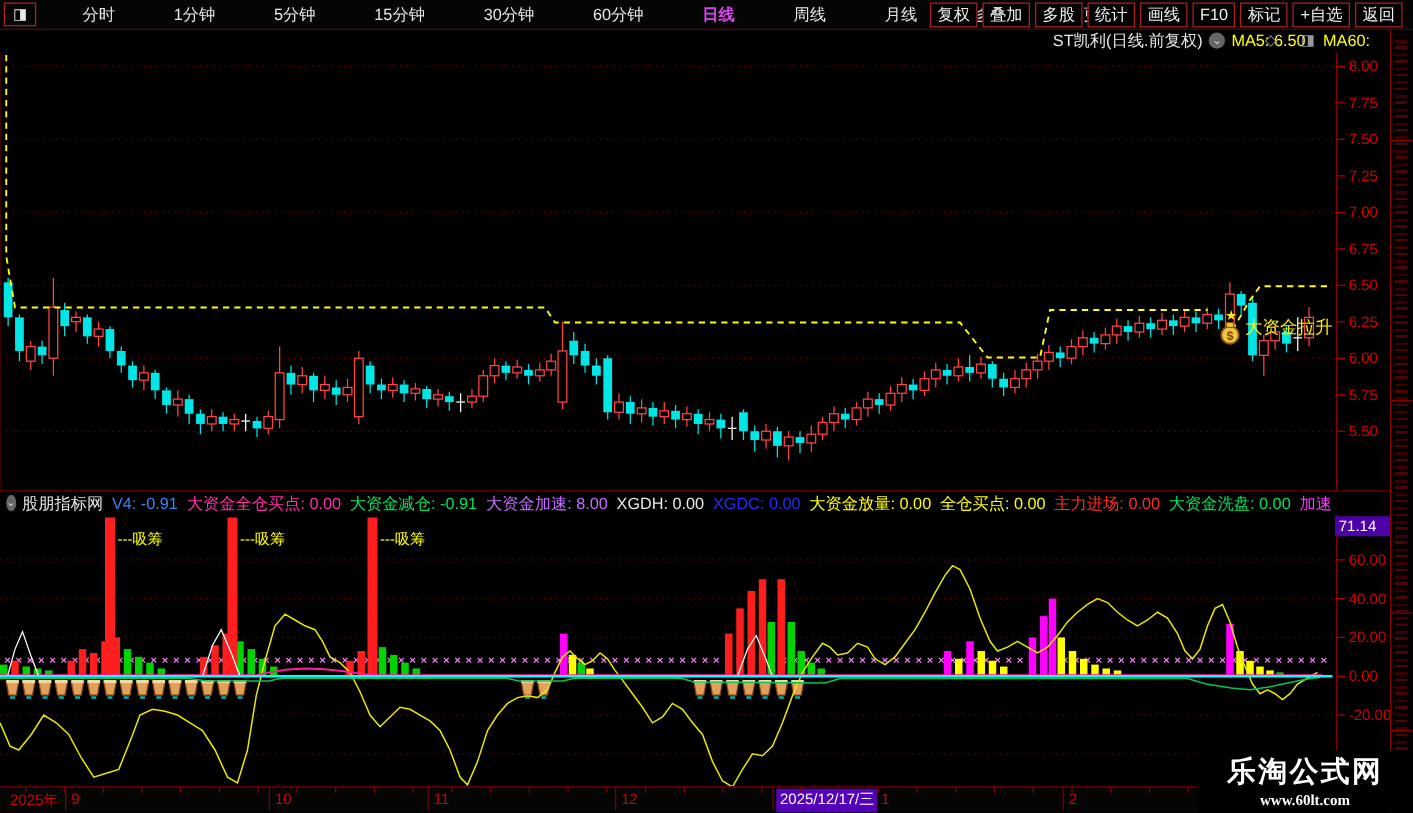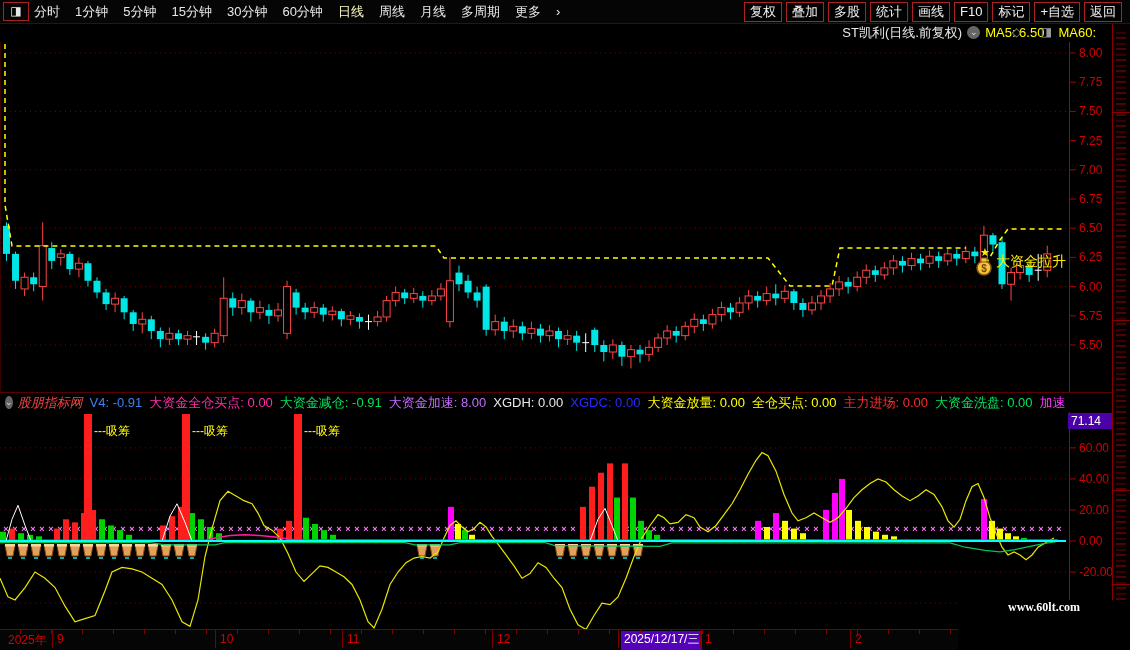--- a/index.html
+++ b/index.html
@@ -4,22 +4,22 @@
 <style>
   html,body{margin:0;padding:0;background:#000;}
   #app{position:relative;width:1130px;height:650px;background:#000;overflow:hidden;
        font-family:"Liberation Sans",sans-serif;-webkit-font-smoothing:none;}
   
   #toolbar{position:absolute;left:0;top:0;width:1130px;height:23px;background:#050505;
            border-bottom:1px solid #5a0000;display:flex;align-items:center;}
   #win-icon{position:absolute;left:3px;top:2px;width:24px;height:17px;border:1px solid #aa2222;
             color:#e8e8e8;font-size:12px;line-height:16px;text-align:center;}
   #tb-left{position:absolute;left:34px;top:0;height:23px;display:flex;align-items:center;gap:15px;white-space:nowrap;}
-  .tb-item{color:#e8e8e8;font-size:13px;cursor:default;}
-  .tb-item.active{color:#fef9c3;}
+  .tb-item{color:#e8e8e8;font-size:13px;cursor:default;margin-left:32px;}
+  .tb-item.active{color:#d946ef;font-weight:bold;}
   #tb-right{position:absolute;right:8px;top:1px;height:21px;display:flex;align-items:center;gap:4px;}
   .tb-btn{border:1px solid #aa2222;color:#f0f0f0;font-size:13px;padding:0 5px;height:18px;line-height:18px;background:#000;}
   
   #subheader{position:absolute;left:0;top:24px;width:1110px;height:17px;display:flex;align-items:center;font-size:13px;justify-content:flex-end;}
   #sub-title{color:#e8e8e8;margin-left:6px;}
   .circle-ico{display:inline-block;width:13px;height:13px;border-radius:50%;background:#666;color:#ddd;
               font-size:9px;line-height:12px;text-align:center;margin:0 5px;}
   .ma{color:#ffff00;margin-right:14px;}
   #sub-icons{position:absolute;right:50px;top:1px;color:#999;font-size:12px;letter-spacing:8px;}
   
@@ -364,21 +364,21 @@
         <text x="984" y="230" fill="#7a4a00" font-size="10" font-weight="bold" text-anchor="middle">$</text>
       </g>
       <text x="985" y="214" fill="#ffee00" font-size="11" text-anchor="middle">★</text>
       <text x="996" y="224" fill="#ffee00" font-size="14">大资金拉升</text>
     </svg>
 
   <div class="hairline" style="top:392px"></div>
 
   <div id="ind-header">
       <span class="circle-ico">⌄</span>
-      <span class="ih-item" style="color: #ef4444; font-style: italic;">股朋指标网</span>
+      <span class="ih-item" style="color: #e5e5e5;">股朋指标网</span>
       <span class="ih-item" style="color: #3b82f6;">V4: -0.91</span>
       <span class="ih-item" style="color: rgb(255, 47, 168);">大资金全仓买点: 0.00</span>
       <span class="ih-item" style="color: rgb(0, 226, 90);">大资金减仓: -0.91</span>
       <span class="ih-item" style="color: rgb(196, 107, 255);">大资金加速: 8.00</span>
       <span class="ih-item" style="color: rgb(232, 232, 232); text-align: center;">XGDH: 0.00</span>
       <span class="ih-item" style="color: rgb(42, 42, 255);">XGDC: 0.00</span>
       <span class="ih-item" style="color: rgb(255, 255, 0);">大资金放量: 0.00</span>
       <span class="ih-item" style="color: rgb(255, 255, 0);">全仓买点: 0.00</span>
       <span class="ih-item" style="color: rgb(255, 43, 43);">主力进场: 0.00</span>
       <span class="ih-item" style="color: rgb(0, 226, 90);">大资金洗盘: 0.00</span>
@@ -725,15 +725,16 @@
 
   <div id="right-strip">
     <div class="pat"></div>
     <div class="strip-div" style="top:88px"></div>
     <div class="strip-div" style="top:296px"></div>
     <div class="strip-div" style="top:466px"></div>
     <div class="strip-div" style="top:560px"></div>
   </div>
 
   <div id="watermark">
+    <div id="wm1">乐淘公式网</div>
     <div id="wm2">www.60lt.com</div>
   </div>
 </div>
 
 </body></html>

